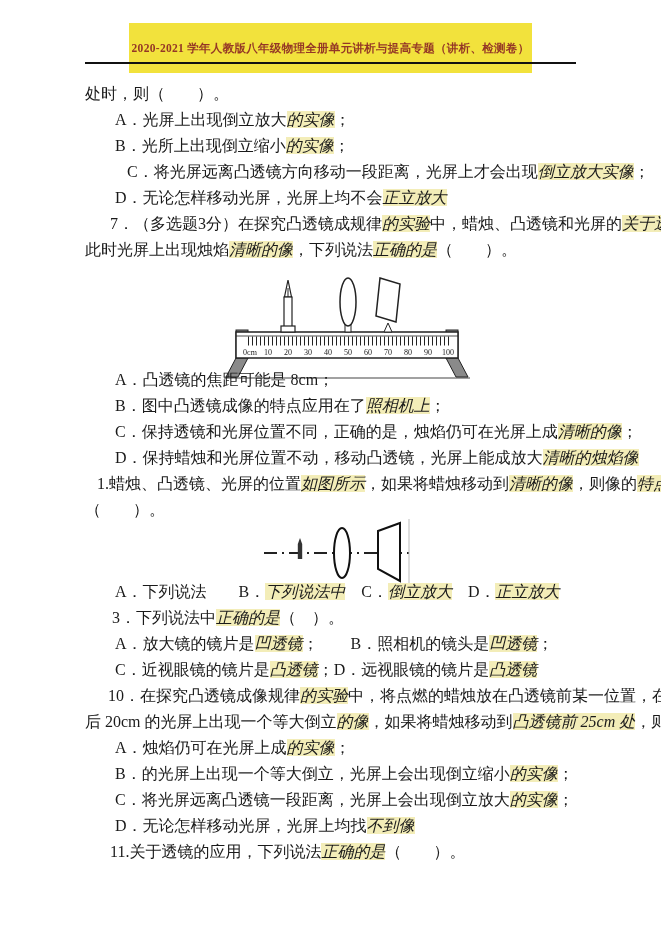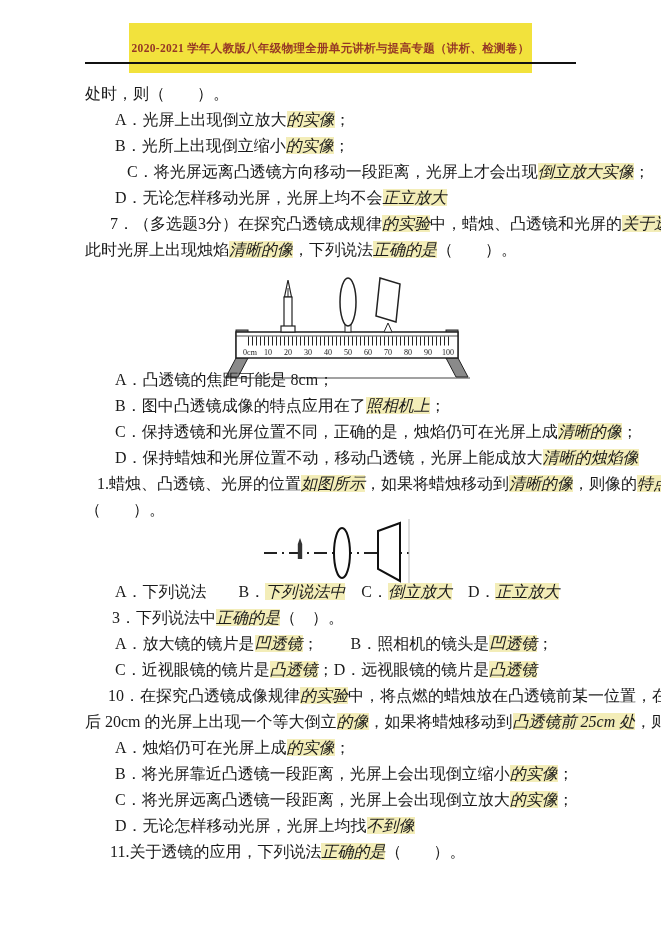--- a/index.html
+++ b/index.html
@@ -120,17 +120,17 @@
 
 <div class="line" style="top:583px;left:115px"><span>A．下列说法　　B．</span><span class="hl">下列说法中</span><span>　C．</span><span class="hl">倒立放大</span><span>　D．</span><span class="hl">正立放大</span></div>
 
 <div class="line" style="top:609px;left:112px"><span>3．下列说法中</span><span class="hl">正确的是</span><span>（　）。</span></div>
 <div class="line" style="top:635px;left:115px"><span>A．放大镜的镜片是</span><span class="hl">凹透镜</span><span>；　　B．照相机的镜头是</span><span class="hl">凹透镜</span><span>；</span></div>
 <div class="line" style="top:661px;left:115px"><span>C．近视眼镜的镜片是</span><span class="hl">凸透镜</span><span>；D．远视眼镜的镜片是</span><span class="hl">凸透镜</span></div>
 
 <div class="line" style="top:687px;left:108px"><span>10．在探究凸透镜成像规律</span><span class="hl">的实验</span><span>中，将点燃的蜡烛放在凸透镜前某一位置，在</span><span class="hl">凸透镜</span></div>
 <div class="line" style="top:713px;left:85px"><span>后 20cm 的光屏上出现一个等大倒立</span><span class="hl">的像</span><span>，如果将蜡烛移动到</span><span class="hl">凸透镜前 25cm 处</span><span>，则（　　）。</span></div>
 <div class="line" style="top:739px;left:115px"><span>A．烛焰仍可在光屏上成</span><span class="hl">的实像</span><span>；</span></div>
-<div class="line" style="top:765px;left:115px"><span>B．将光屏靠近凸透镜一段距离，光屏上会出现倒立缩小</span><span class="hl">的实像</span><span>；</span></div>
+<div class="line" style="top:765px;left:115px"><span>B．的光屏上出现一个等大倒立，光屏上会出现倒立缩小</span><span class="hl">的实像</span><span>；</span></div>
 <div class="line" style="top:791px;left:115px"><span>C．将光屏远离凸透镜一段距离，光屏上会出现倒立放大</span><span class="hl">的实像</span><span>；</span></div>
 <div class="line" style="top:817px;left:115px"><span>D．无论怎样移动光屏，光屏上均找</span><span class="hl">不到像</span></div>
 
 <div class="line" style="top:843px;left:110px"><span>11.关于透镜的应用，下列说法</span><span class="hl">正确的是</span><span>（　　）。</span></div>
 
 </body></html>

